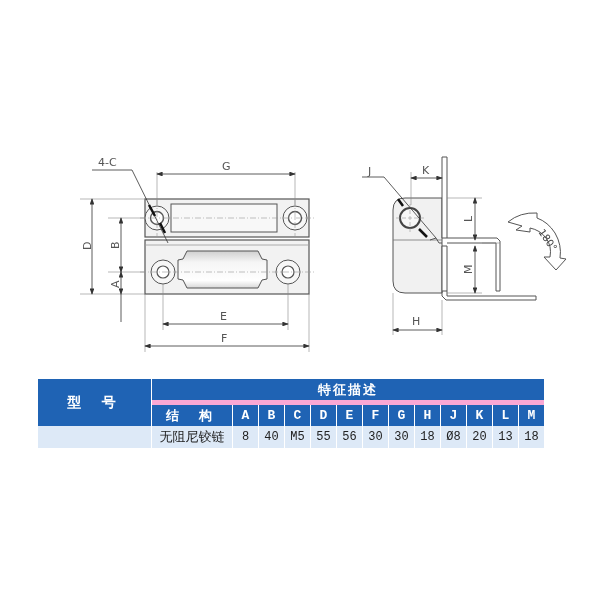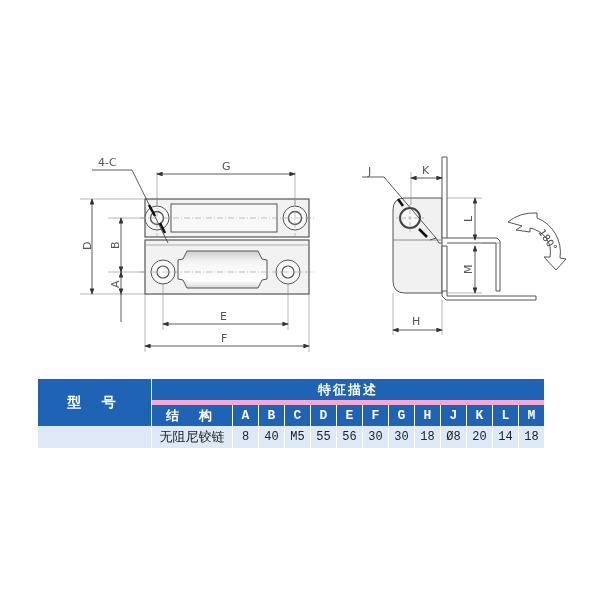--- a/index.html
+++ b/index.html
@@ -185,17 +185,17 @@
     <td class="data">8</td>
     <td class="data">40</td>
     <td class="data">M5</td>
     <td class="data">55</td>
     <td class="data">56</td>
     <td class="data">30</td>
     <td class="data">30</td>
     <td class="data">18</td>
     <td class="data">Ø8</td>
     <td class="data">20</td>
-    <td class="data">14</td>
+    <td class="data">13</td>
     <td class="data">18</td>
   </tr>
 </tbody>
   </table>
 
 </body></html>

